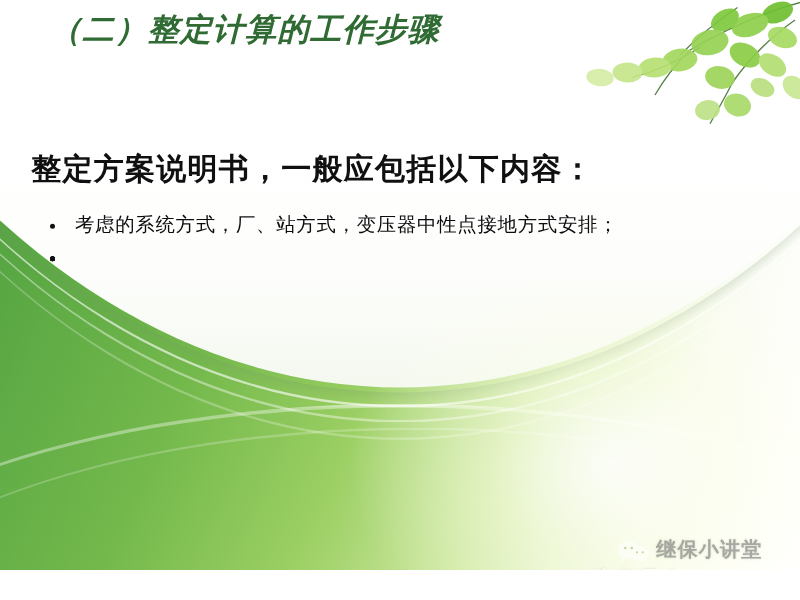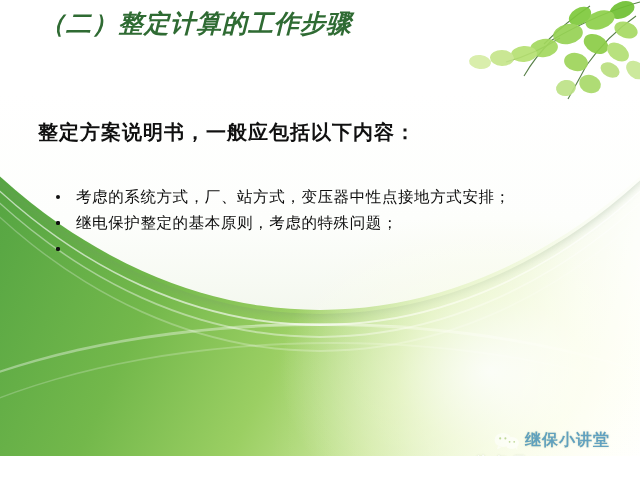--- a/index.html
+++ b/index.html
@@ -170,35 +170,35 @@
     font-style: italic;
     letter-spacing: 1px;
     color: #2f6b33;
     font-family: "Liberation Serif", "DejaVu Serif", serif;
     text-shadow: 0 1px 0 rgba(255,255,255,0.6);
     white-space: nowrap;
   }
 
   .subtitle {
     position: absolute;
-    left: 38px;
+    left: 25px;
     top: 119px;
-    font-size: 20px;
+    font-size: 24px;
     font-weight: bold;
     color: #101010;
     letter-spacing: 1px;
     font-family: "Liberation Serif", "DejaVu Serif", serif;
     white-space: nowrap;
   }
 
   .bullets {
     position: absolute;
     left: 34px;
     top: 170px;
-    margin: 16px;
+    margin: 0;
     padding: 0;
     list-style: none;
   }
   .bullets li {
     position: relative;
     padding-left: 26px;
     margin: 0 0 4px 0;
     font-size: 15.5px;
     line-height: 22px;
     color: #0c0c0c;
@@ -222,21 +222,21 @@
     left: 494px;
     top: 430px;
     display: flex;
     align-items: center;
     gap: 5px;
     opacity: 0.62;
   }
   .wm-wechat .wm-text {
     font-size: 16px;
     font-weight: bold;
-    color: #0369a1;
+    color: #737373;
     text-shadow: 0 0 2px rgba(120,150,90,0.55);
     letter-spacing: 1px;
     font-family: "Liberation Sans", "DejaVu Sans", sans-serif;
     white-space: nowrap;
   }
 
   .wm-toutiao {
     position: absolute;
     left: 434px;
     top: 452px;
@@ -317,21 +317,20 @@
   <ul class="bullets">
     <li>
       <span class="dot"></span>
       <span>考虑的系统方式，厂、站方式，变压器中性点接地方式安排；</span>
     </li>
     <li>
       <span class="dot"></span>
     </li>
     <li>
       <span class="dot"></span>
-      <span>继电保护整定的基本原则，考虑的特殊问题；</span>
     </li>
     <li>
       <span class="dot"></span>
     </li>
     <li>
       <span class="dot"></span>
     </li>
   </ul>
 
   <div class="wm-wechat">

